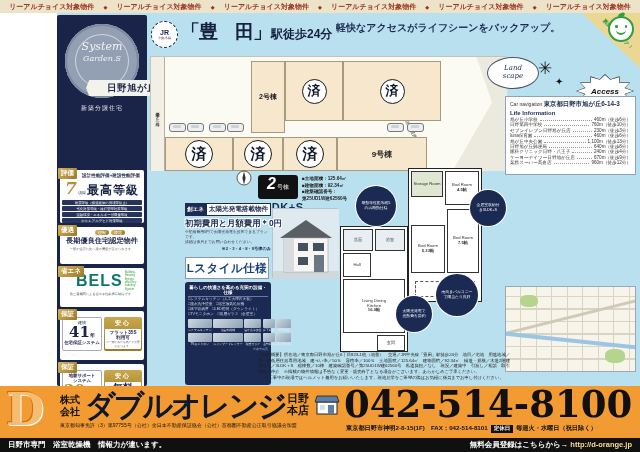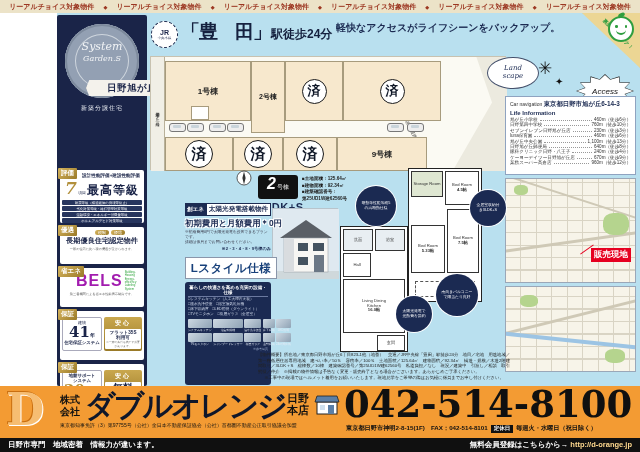--- a/index.html
+++ b/index.html
@@ -28,21 +28,21 @@
   .b-grade{display:flex;align-items:baseline;justify-content:center;gap:1px;}
   .b-grade .num{font-family:"DejaVu Serif",serif;font-style:italic;font-weight:bold;font-size:17px;color:#b2903c;}
   .b-grade .nu{font-size:4px;color:#1a2448;}
   .b-grade .gr{font-size:12px;font-weight:bold;color:#1a2448;letter-spacing:1px;}
   .b-row{background:#27355e;color:#fff;font-size:3.4px;text-align:center;margin-top:1px;padding:0.5px 0;border-radius:1px;}
   .chips{display:flex;gap:2px;justify-content:center;margin-left:16px;}
   .chip{background:linear-gradient(135deg,#d6b45e,#9a7a28);color:#fff;font-size:4px;padding:0 3px;border-radius:4px;}
   .b2-head{font-size:7.2px;font-weight:bold;color:#1a2448;text-align:center;margin-top:1px;}
   .b-note{font-size:3.2px;color:#555;text-align:center;margin-top:1px;}
   .bels{display:flex;align-items:center;justify-content:center;gap:2px;margin-left:14px;}
-  .bels .lg{color:#a21caf;font-weight:bold;font-size:16px;letter-spacing:1px;}
+  .bels .lg{color:#0f766e;font-weight:bold;font-size:16px;letter-spacing:1px;}
   .bels .sb{color:#2fa43c;font-size:2.8px;width:26px;line-height:1.2;}
   .duo{display:flex;gap:2px;margin-top:1px;}
   .duo .col{flex:1;border:0.5px solid #aab;border-radius:2px;padding:2px 1px;text-align:center;}
   .duo .gold{background:linear-gradient(180deg,#c9a74e,#9a7a28);border:none;}
   .d-small{font-size:4px;color:#1a2448;}
   .d-num{font-family:"DejaVu Serif",serif;font-weight:bold;font-size:15px;color:#1a2448;line-height:1;}
   .d-num em{font-style:normal;font-size:5px;}
   .d-txt{font-size:4.4px;font-weight:bold;color:#1a2448;}
   .anshin{color:#fff;font-size:6px;font-weight:bold;letter-spacing:2px;}
   .wbox{background:#fff;border-radius:1px;margin-top:1px;padding:1px;}
@@ -79,21 +79,21 @@
   .roadlab{position:absolute;font-size:4.4px;color:#333;white-space:nowrap;}
   .car{position:absolute;width:15px;height:7px;background:#eee;border:0.6px solid #777;border-radius:3px;}
   .car i{position:absolute;left:3px;top:1px;width:8px;height:3px;background:#c9d4da;border-radius:1px;}
   
   .cloud{left:487px;top:57px;width:52px;height:32px;background:#fff;border:1px solid #44506b;border-radius:50%;display:flex;flex-direction:column;align-items:center;justify-content:center;color:#1b2a52;font-family:"DejaVu Serif",serif;font-style:italic;font-size:7px;line-height:1.1;}
   .spark1{left:538px;top:58px;font-size:17px;color:#111;}
   .spark2{left:555px;top:76px;font-size:10px;color:#111;}
   .burst{left:576px;top:74px;width:58px;height:34px;}
   .burst .o,.burst .i{position:absolute;clip-path:polygon(100% 50%,84.8% 59.3%,93.3% 75%,75.5% 75.5%,75% 93.3%,59.3% 84.8%,50% 100%,40.7% 84.8%,25% 93.3%,24.5% 75.5%,6.7% 75%,15.2% 59.3%,0 50%,15.2% 40.7%,6.7% 25%,24.5% 24.5%,25% 6.7%,40.7% 15.2%,50% 0,59.3% 15.2%,75% 6.7%,75.5% 24.5%,93.3% 25%,84.8% 40.7%);}
   .burst .o{left:0;top:0;width:58px;height:34px;background:#222;}
-  .burst .i{left:1px;top:1px;width:56px;height:32px;background:#fff;display:flex;align-items:center;justify-content:center;font-size:8px;font-weight:normal;color:#111;font-style:italic;}
+  .burst .i{left:1px;top:1px;width:56px;height:32px;background:#fff;display:flex;align-items:center;justify-content:center;font-size:8px;font-weight:bold;color:#111;font-style:italic;}
   
   .infocard{left:505px;top:96px;width:131px;height:79px;background:#fff;border:1px solid #8fa3c0;padding:3px 4px;}
   .navline{font-size:5px;color:#333;}
   .navline b{font-size:6.4px;color:#1c2b52;}
   .lifetitle{font-size:6px;font-weight:bold;color:#1c2b52;margin:1px 0;}
   .liferow{display:flex;align-items:baseline;font-size:4.6px;color:#333;line-height:1.18;}
   .liferow .dots{flex:1;border-bottom:0.5px dotted #999;margin:0 2px;}
   
   .map{background:#f7f4e9;border:1px solid #9aa7b8;overflow:hidden;}
   .map1{left:505px;top:178px;width:131px;height:105px;}
@@ -112,21 +112,21 @@
   .udetails{left:302px;top:176px;width:72px;font-size:4.6px;color:#222;line-height:1.45;font-weight:bold;}
   
   .house{left:272px;top:208px;width:66px;height:70px;border:0.5px solid #b8c4cc;}
   
   .solarrow{left:185px;top:203px;width:86px;height:13px;display:flex;}
   .solartag{background:#1c2b52;color:#fff;font-size:5.6px;font-weight:bold;display:flex;align-items:center;padding:0 2px;}
   .solartitle{flex:1;background:#fff;border:1px solid #1c2b52;color:#1c2b52;font-size:6.6px;font-weight:bold;display:flex;align-items:center;justify-content:center;}
   .zero{left:185px;top:218px;width:86px;font-size:8.4px;font-weight:bold;color:#1c2b52;text-shadow:1px 1px 0 #fff,-1px 1px 0 #fff,1px -1px 0 #fff,-1px -1px 0 #fff;white-space:nowrap;}
   .solnote{left:185px;top:230px;width:86px;font-size:3.8px;color:#334;line-height:1.3;}
   .only{left:185px;top:246px;width:86px;text-align:right;font-size:4.2px;color:#1c2b52;font-weight:bold;}
-  .lstyle{left:185px;top:257px;width:92px;height:22px;background:#fff;border:1px solid #8a96aa;display:flex;align-items:center;justify-content:center;font-size:11.5px;font-weight:bold;color:#17407a;letter-spacing:0.5px;}
+  .lstyle{left:185px;top:257px;width:84px;height:22px;background:#fff;border:1px solid #8a96aa;display:flex;align-items:center;justify-content:center;font-size:11.5px;font-weight:bold;color:#17407a;letter-spacing:0.5px;}
   
   .equip{left:185px;top:282px;width:86px;height:103px;background:#1b2a52;border-radius:3px;padding:3px;color:#fff;}
   .eq-title{font-size:4.5px;font-weight:bold;text-align:center;border-bottom:0.5px solid #6b79a0;padding-bottom:1px;}
   .eq-b{font-size:3.7px;color:#cfd8ea;line-height:1.35;}
   .eq-grid{display:grid;grid-template-columns:repeat(5,1fr);gap:1.5px;margin-top:2px;}
   .tile .ph{height:9px;background:linear-gradient(135deg,#cdd8e2,#8fa3b5);border-radius:1px;}
   .tile .cap{font-size:2.9px;color:#e5ebf5;text-align:center;white-space:nowrap;overflow:hidden;}
   .eq-ref{font-size:3px;color:#9fb0d0;text-align:right;margin-top:1px;}
   
   .compass{left:236px;top:170px;width:16px;height:16px;}
@@ -290,24 +290,20 @@
     </div>
   </div>
 
   <div class="abs siteplan">
     <div class="roadL">
         <span class="vtext">市道旭が丘1号線</span>
       </div>
     <div class="angled"></div>
     <span class="roadlab" style="left:250px;top:48px;transform:rotate(62deg);transform-origin:left top">法42条1項2号道路</span>
 
-    <div class="lot" style="left:14px;top:4px;width:84px;height:58px">
-      <span class="lname">1号棟</span>
-      <span class="notch"></span>
-    </div>
     <div class="lot" style="left:100px;top:4px;width:32px;height:70px">
       <span class="lname2">2号棟</span>
     </div>
     <div class="lot" style="left:134px;top:4px;width:56px;height:58px">
       <span class="sold">済</span>
     </div>
     <div class="lot" style="left:192px;top:4px;width:96px;height:58px">
       <span class="sold">済</span>
     </div>
 
@@ -400,29 +396,20 @@
         <span class="dots"></span>
         <span>670m（徒歩9分）</span>
       </div>
     <div class="liferow">
         <span>業務スーパー高倉店</span>
         <span class="dots"></span>
         <span>960m（徒歩12分）</span>
       </div>
   </div>
 
-  <div class="abs map map1">
-    <div class="streets"></div>
-    <div class="diag" style="left:-10px;top:20px;width:170px;height:2px;transform:rotate(18deg)"></div>
-    <div class="diag" style="left:-10px;top:60px;width:170px;height:2.5px;transform:rotate(-8deg)"></div>
-    <div class="park" style="right:6px;top:34px;width:26px;height:22px"></div>
-    <div class="park" style="left:8px;top:6px;width:14px;height:10px"></div>
-    <div class="leader"></div>
-    <div class="sitelabel">販売現地</div>
-  </div>
   <div class="abs map map2">
     <div class="streets"></div>
     <div class="diag" style="left:-10px;top:26px;width:170px;height:3px;transform:rotate(-14deg)"></div>
     <div class="bluerd" style="left:-6px;top:52px;width:150px;height:4px;transform:rotate(6deg)"></div>
     <div class="park" style="left:14px;top:8px;width:18px;height:12px"></div>
     <div class="park" style="right:10px;bottom:8px;width:20px;height:14px"></div>
   </div>
 
   <div class="abs unitbox">
     <span class="n">2</span>
@@ -602,20 +589,20 @@
     <div class="tel">042-514-8100</div>
     <div class="license">東京都知事免許（3）第97755号（公社）全日本不動産保証協会（公社）首都圏不動産公正取引協議会加盟</div>
     <div class="addr">
       <span>東京都日野市神明2-8-15(1F)　FAX：042-514-8101</span>
       <span class="holchip">定休日</span>
       <span>毎週火・水曜日（祝日除く）</span>
     </div>
   </div>
 
   <div class="abs foot">
-    <span>日野市専門　地域密着　情報力が違います。</span>
+    <span>日野市専門　浴室乾燥機　情報力が違います。</span>
     <span>
       <span>無料会員登録はこちらから→</span>
       <span class="url">http://d-orange.jp</span>
     </span>
   </div>
 
 </div>
 
 </body></html>

